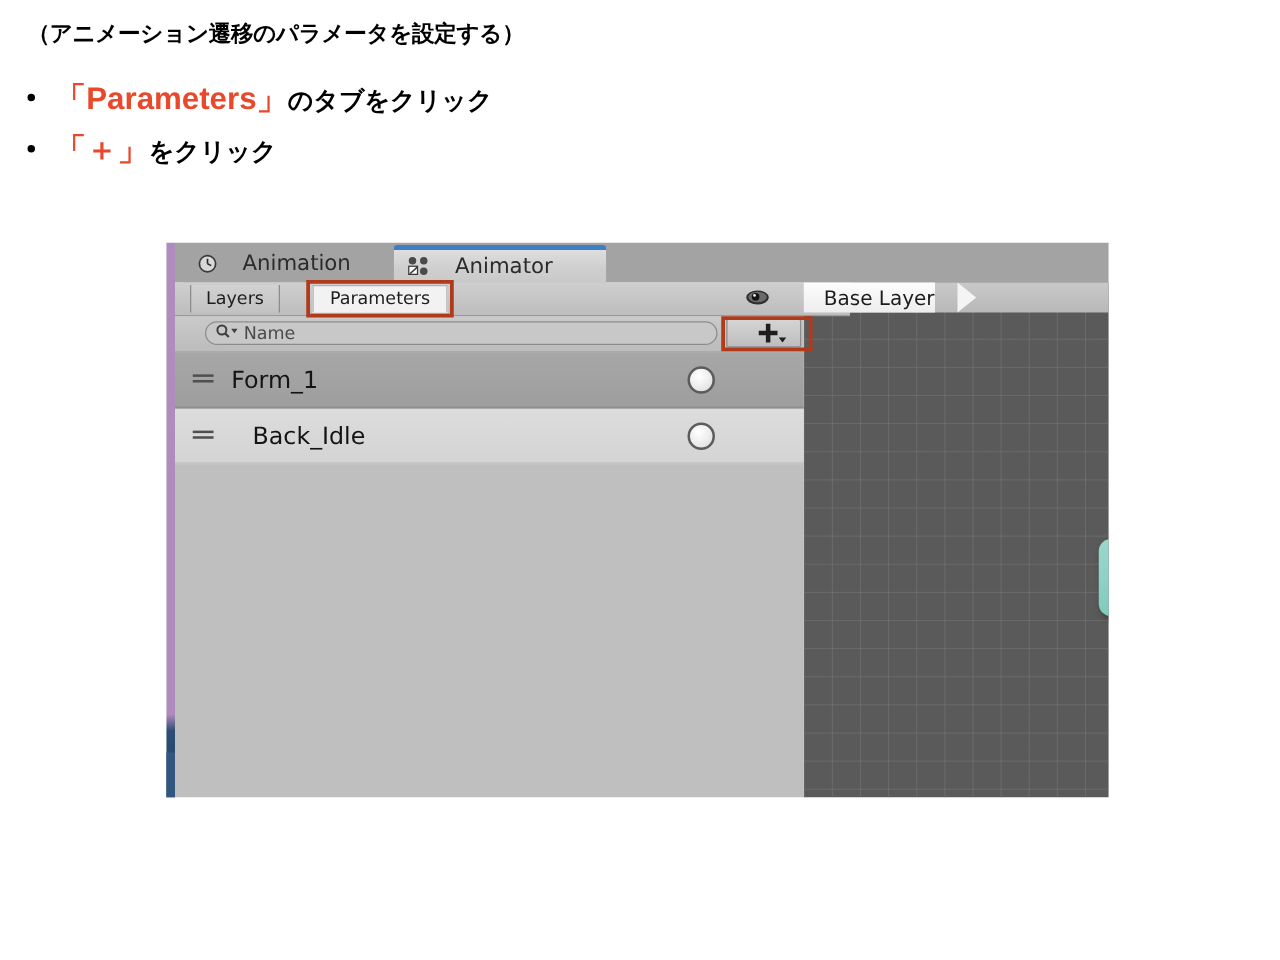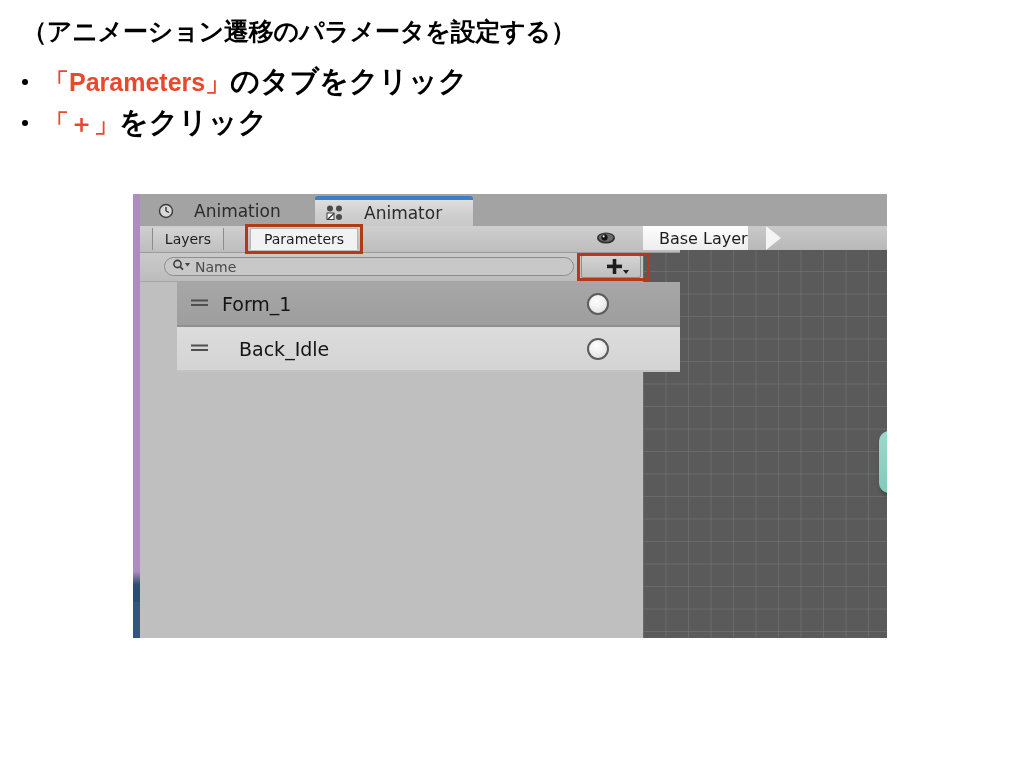--- a/index.html
+++ b/index.html
@@ -19,21 +19,21 @@
   .slide-text {
     position: absolute;
     left: 0;
     top: 0;
     width: 1024px;
   }
   .slide-heading {
     position: absolute;
     left: 22px;
     top: 15px;
-    font-size: 25px;
+    font-size: 18px;
     font-weight: bold;
     color: #000000;
     letter-spacing: -0.2px;
     white-space: nowrap;
   }
   .bullet-row {
     position: absolute;
     left: 22px;
     display: flex;
     align-items: baseline;
@@ -52,21 +52,21 @@
     top: -6px;
     flex: 0 0 auto;
   }
   .bullet-accent {
     color: #E8482B;
     font-size: 25px;
     font-weight: bold;
   }
   .bullet-plain {
     color: #000000;
-    font-size: 29px;
+    font-size: 20px;
     font-weight: bold;
   }
 
   
   .unity-window {
     position: absolute;
     left: 133px;
     top: 194px;
     width: 754px;
     height: 444px;
@@ -116,21 +116,21 @@
     font-size: 17px;
     color: #2b2b2b;
   }
   .tab-animation {
     left: 7px;
     width: 160px;
     background: #a3a3a3;
   }
   .tab-animator {
     left: 175px;
-    width: 158px;
+    width: 170px;
     background: linear-gradient(to bottom, #dedede 0%, #cfcfcf 55%, #c9c9c9 100%);
     border-top: 4px solid #3c7fc4;
     padding-top: 0;
     border-radius: 3px 3px 0 0;
   }
   .tab-label { margin-left: 20px; }
 
   
   .icon-clock {
     width: 16px; height: 16px;
@@ -256,21 +256,20 @@
     z-index: 5;
     pointer-events: none;
   }
 
   
   .param-list {
     position: absolute;
     left: 0;
     top: 56px;
     width: 503px;
-    padding-left: 37px;
   }
   .param-row {
     position: relative;
     height: 45px;
     display: flex;
     align-items: center;
     box-sizing: border-box;
   }
   .param-row.selected {
     background: linear-gradient(to bottom, #a7a7a7, #9e9e9e);

